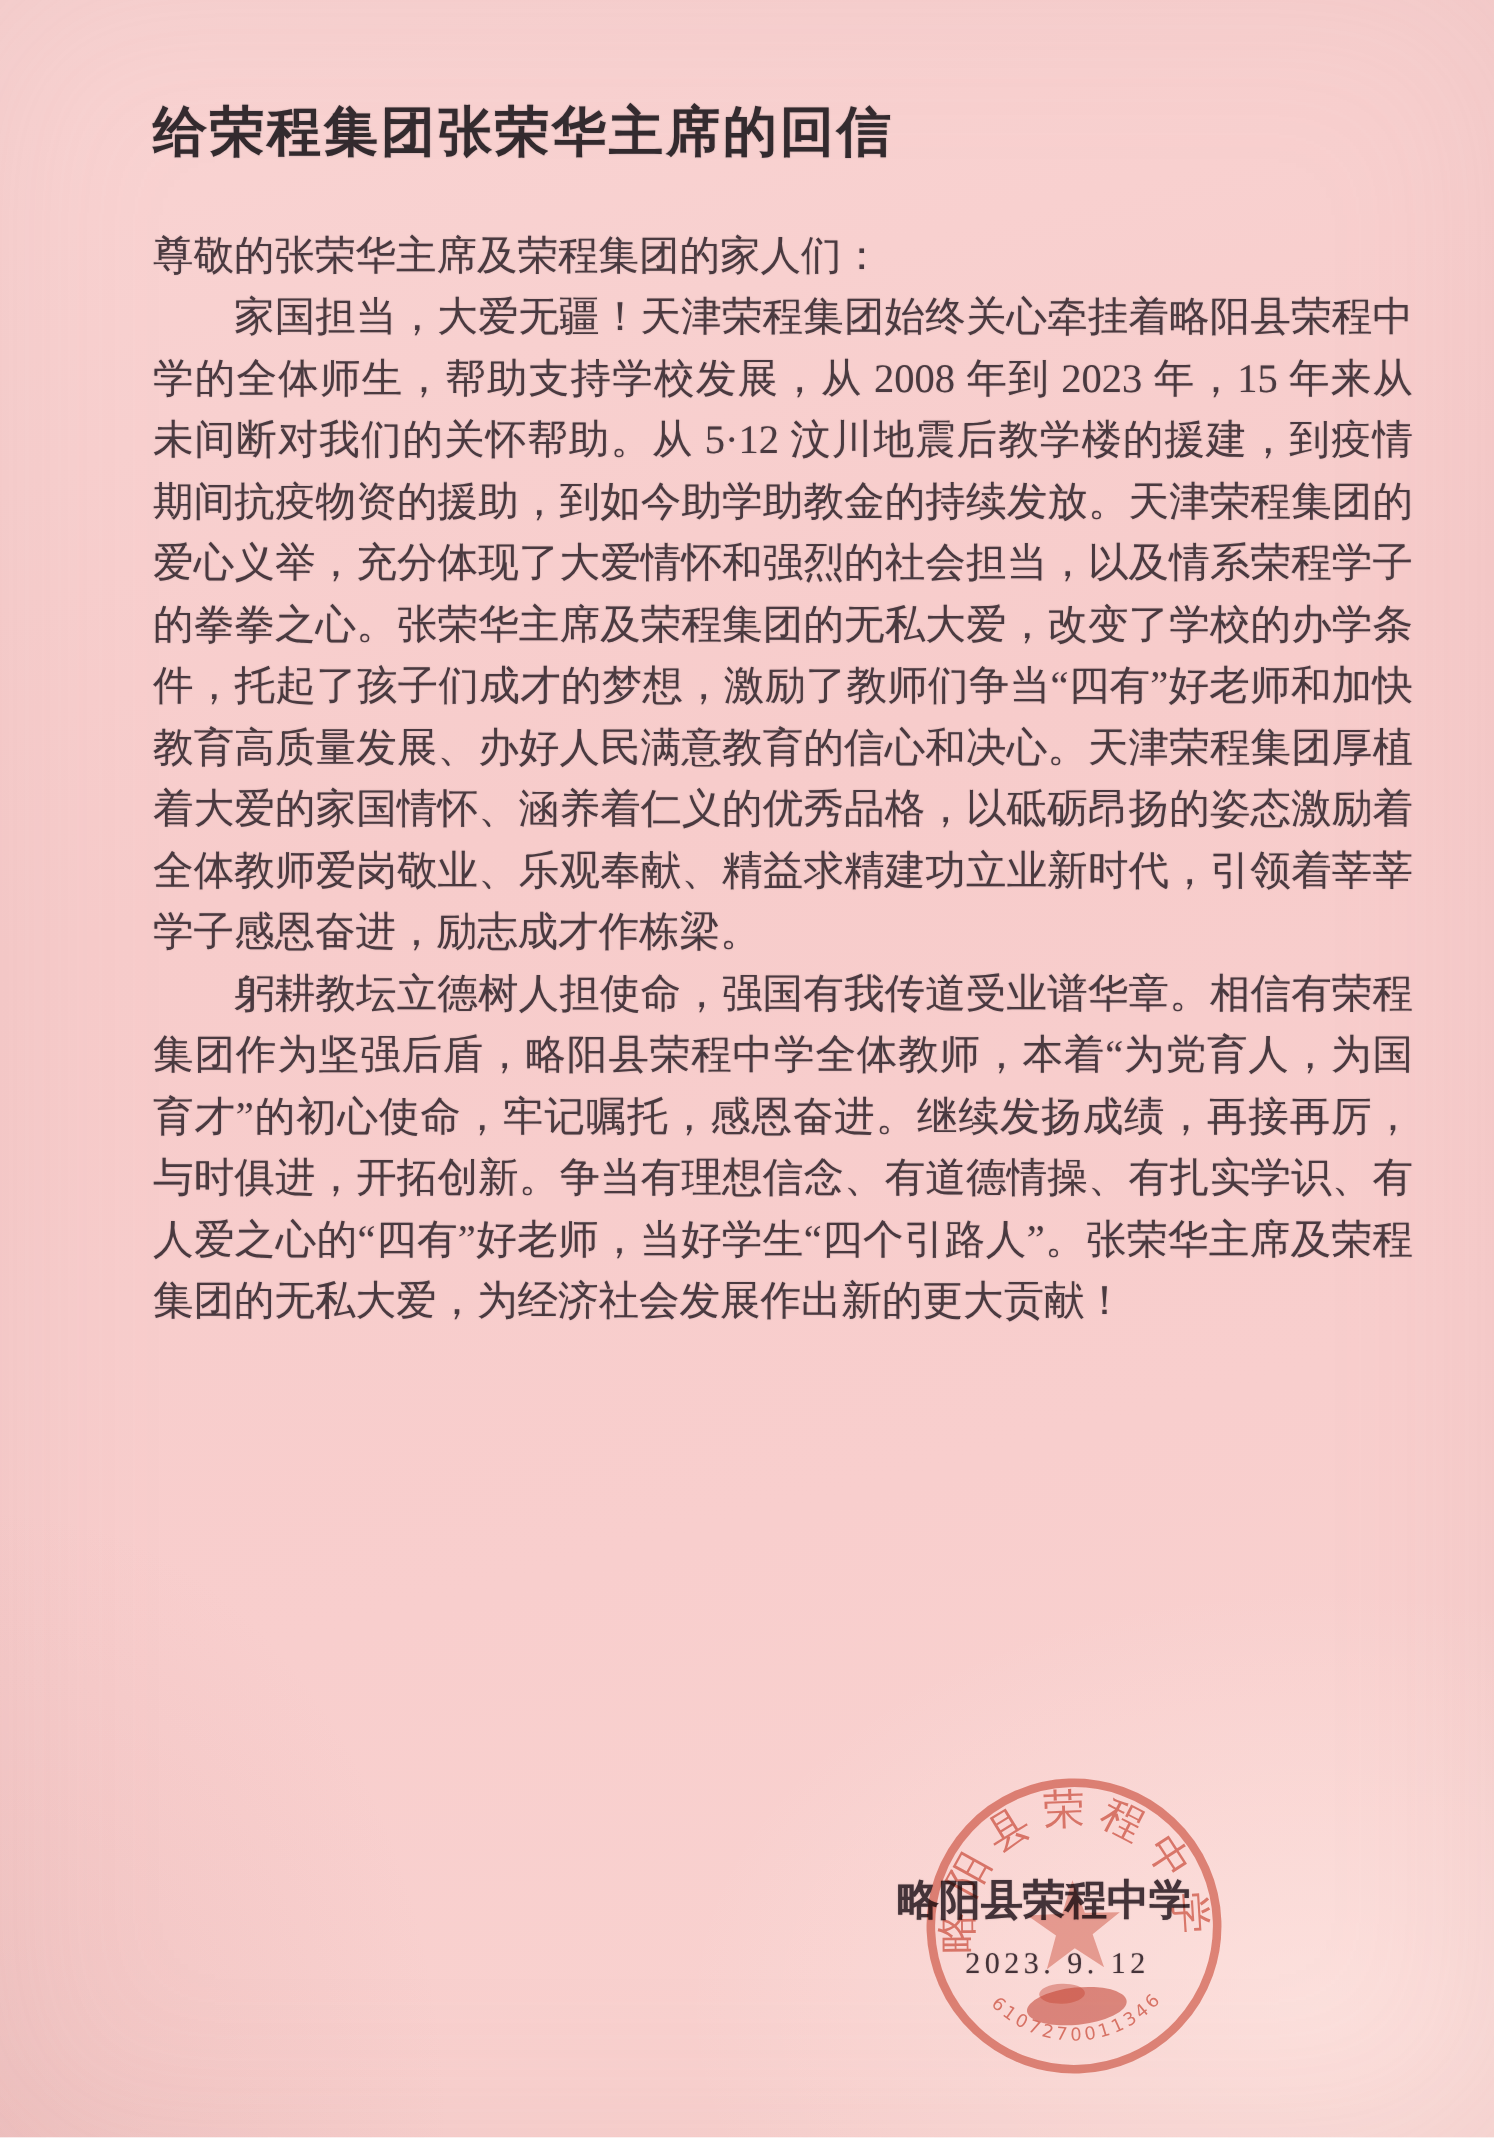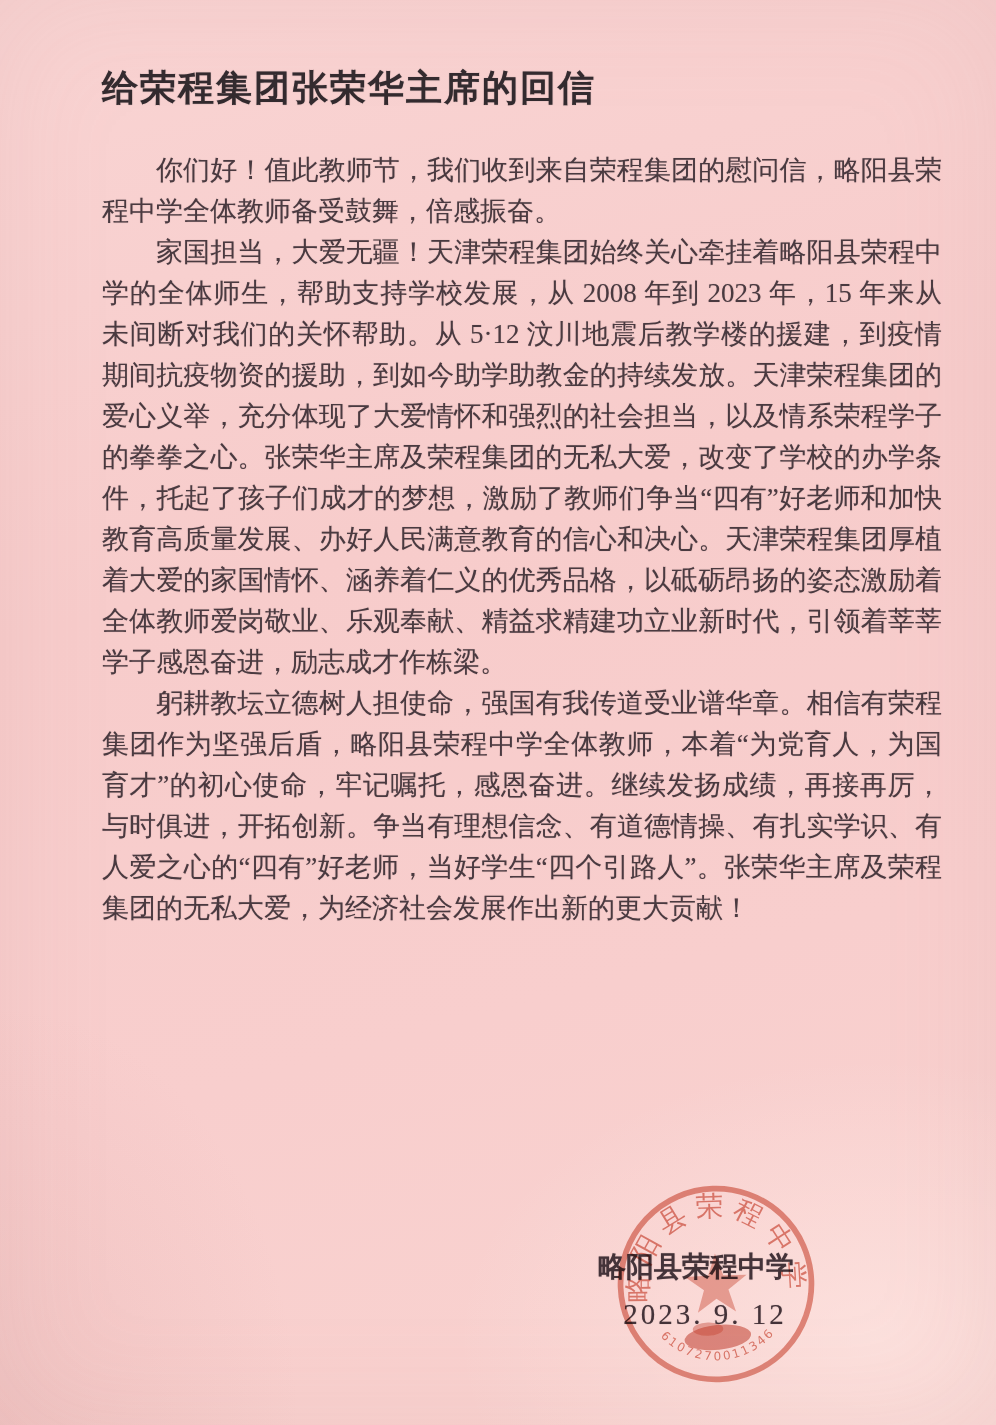--- a/index.html
+++ b/index.html
@@ -70,21 +70,21 @@
     font-weight: 700;
     color: #443339;
     text-shadow: 0 0 1px rgba(68,51,57,0.4);
   }
   .sign-date {
     position: absolute;
     top: 1298px;
     left: 555px;
     width: 300px;
     text-align: center;
-    font-size: 29px;
+    font-size: 20px;
     letter-spacing: 3px;
     color: #443339;
     text-shadow: 0 0 1px rgba(68,51,57,0.4);
   }
   .stamp {
     position: absolute;
     left: 611px;
     top: 1179px;
     width: 210px;
     height: 210px;
@@ -94,21 +94,21 @@
   }
 </style>
 </head>
 <body>
 
 <div class="paper">
 
   <h1 class="title">给荣程集团张荣华主席的回信</h1>
 
   <div class="letter-body">
-    <p>你们好！值此教师节，我们收到来自荣程集团的慰问信，略阳县荣程中学全体教师备受鼓舞，倍感振奋。</p>
+    <p class="salutation">尊敬的张荣华主席及荣程集团的家人们：</p>
     <p>家国担当，大爱无疆！天津荣程集团始终关心牵挂着略阳县荣程中学的全体师生，帮助支持学校发展，从 2008 年到 2023 年，15 年来从未间断对我们的关怀帮助。从 5·12 汶川地震后教学楼的援建，到疫情期间抗疫物资的援助，到如今助学助教金的持续发放。天津荣程集团的爱心义举，充分体现了大爱情怀和强烈的社会担当，以及情系荣程学子的拳拳之心。张荣华主席及荣程集团的无私大爱，改变了学校的办学条件，托起了孩子们成才的梦想，激励了教师们争当“四有”好老师和加快教育高质量发展、办好人民满意教育的信心和决心。天津荣程集团厚植着大爱的家国情怀、涵养着仁义的优秀品格，以砥砺昂扬的姿态激励着全体教师爱岗敬业、乐观奉献、精益求精建功立业新时代，引领着莘莘学子感恩奋进，励志成才作栋梁。</p>
     <p>躬耕教坛立德树人担使命，强国有我传道受业谱华章。相信有荣程集团作为坚强后盾，略阳县荣程中学全体教师，本着“为党育人，为国育才”的初心使命，牢记嘱托，感恩奋进。继续发扬成绩，再接再厉，与时俱进，开拓创新。争当有理想信念、有道德情操、有扎实学识、有人爱之心的“四有”好老师，当好学生“四个引路人”。张荣华主席及荣程集团的无私大爱，为经济社会发展作出新的更大贡献！</p>
   </div>
 
   <div class="sign-name">略阳县荣程中学</div>
   <div class="sign-date">2023. 9. 12</div>
 
   <svg class="stamp" viewBox="0 0 220 220" xmlns="http://www.w3.org/2000/svg">
     <defs>
       <path id="arcTop" d="M 47.6 146 A 72 72 0 1 1 172.3 146"></path>

